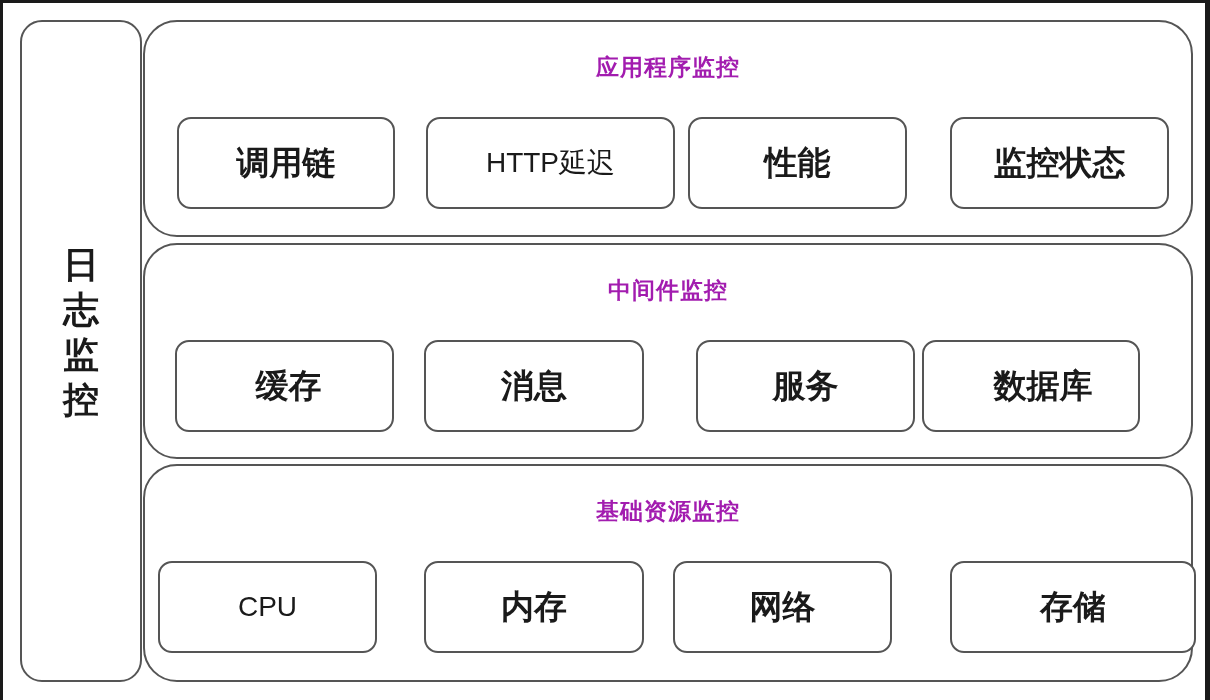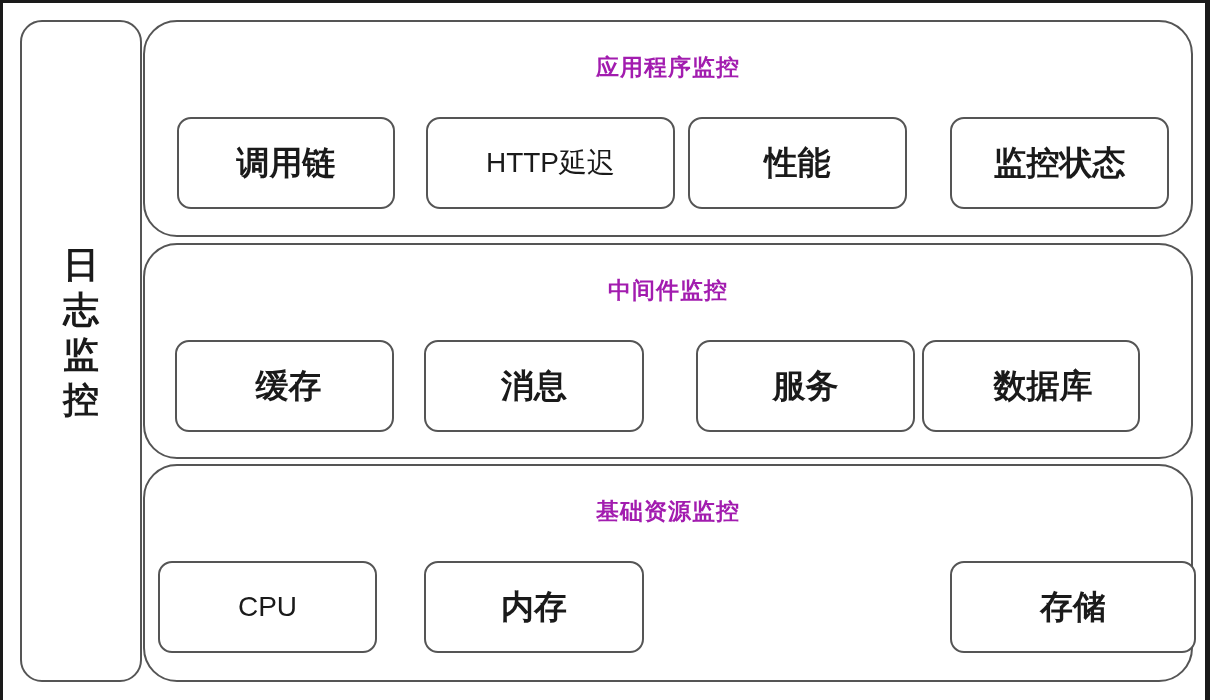--- a/index.html
+++ b/index.html
@@ -68,16 +68,17 @@
     <div class="item" style="left:30px;width:219px;padding-left:8px;">缓存</div>
     <div class="item" style="left:279px;width:220px;">消息</div>
     <div class="item" style="left:528px;width:219px;margin-left:23px;">服务</div>
     <div class="item" style="left:777px;width:218px;padding-left:24px;">数据库</div>
   </div>
 
   <div class="box panel" style="top:461px;height:218px;">
     <div class="title">基础资源监控</div>
     <div class="item latin" style="left:13px;width:219px;">CPU</div>
     <div class="item" style="left:279px;width:220px;">内存</div>
+    <div class="item" style="left:528px;width:219px;">网络</div>
     <div class="item" style="left:805px;width:246px;">存储</div>
   </div>
 
 </div>
 
 </body></html>

